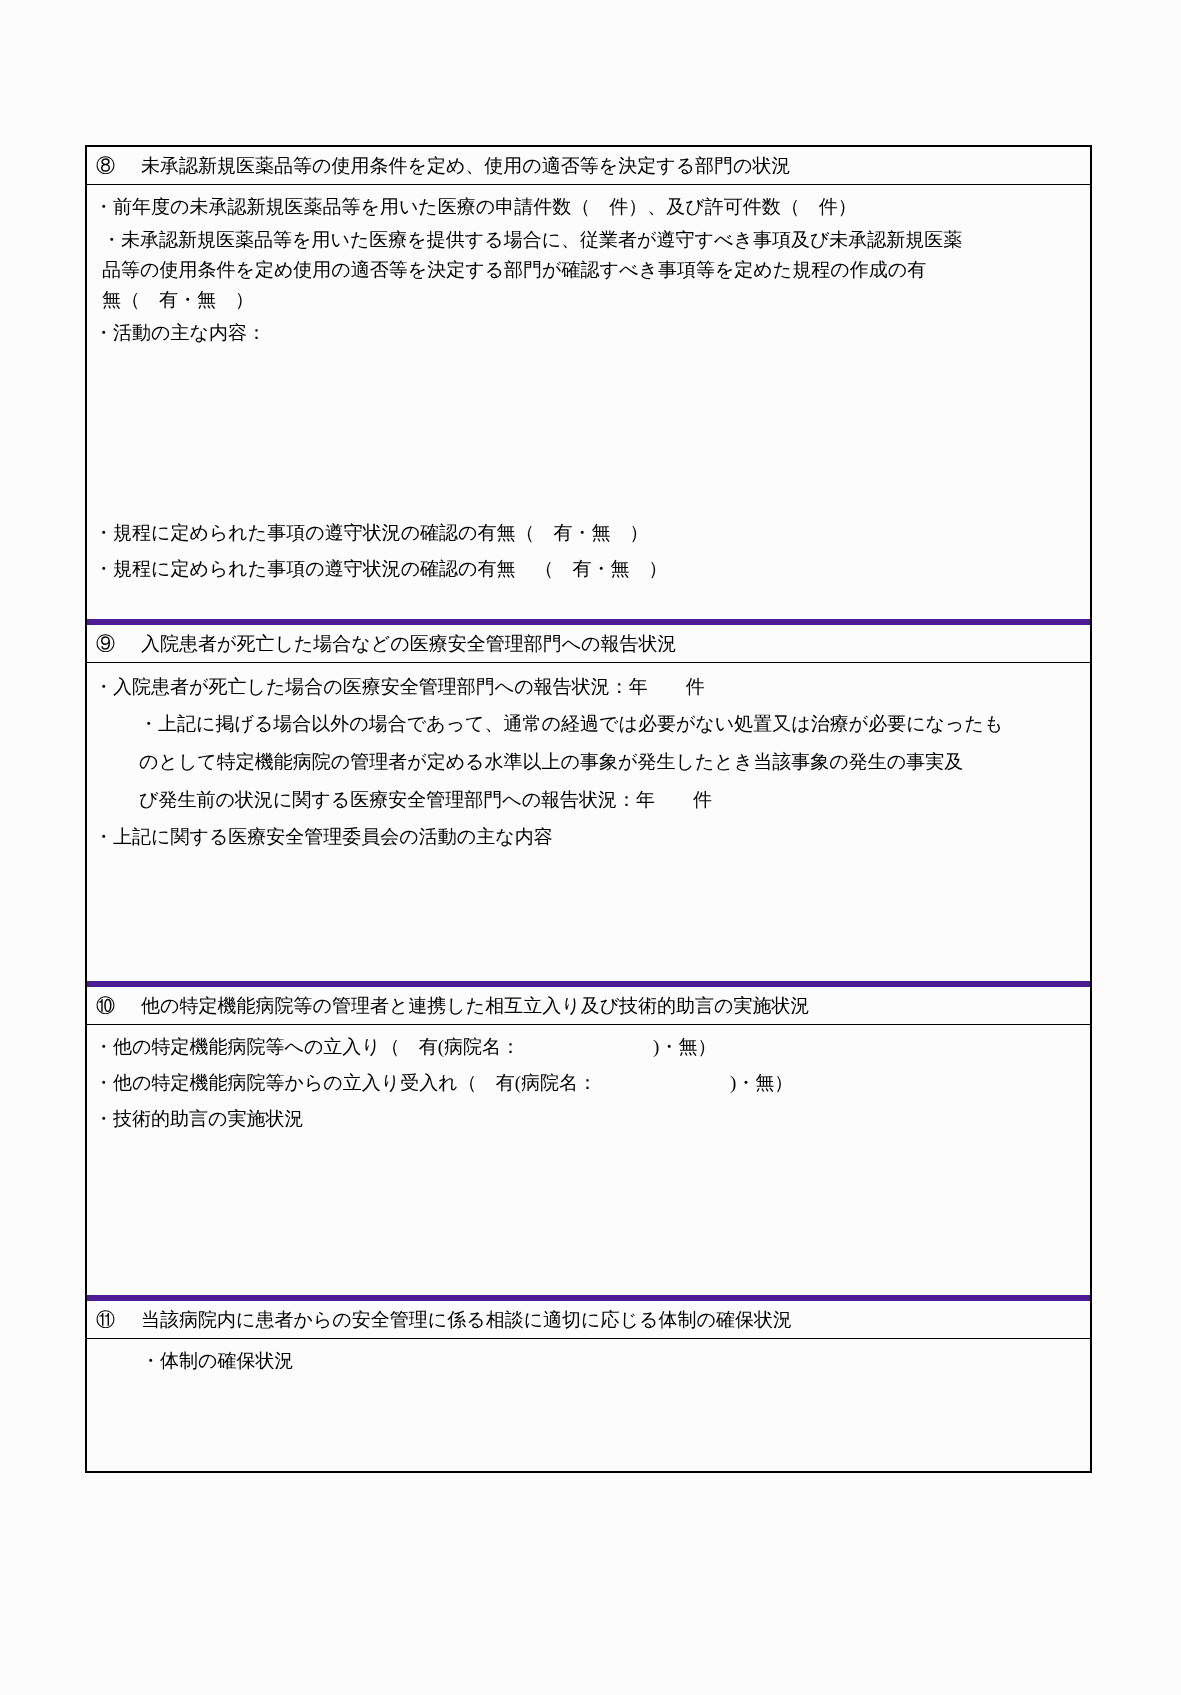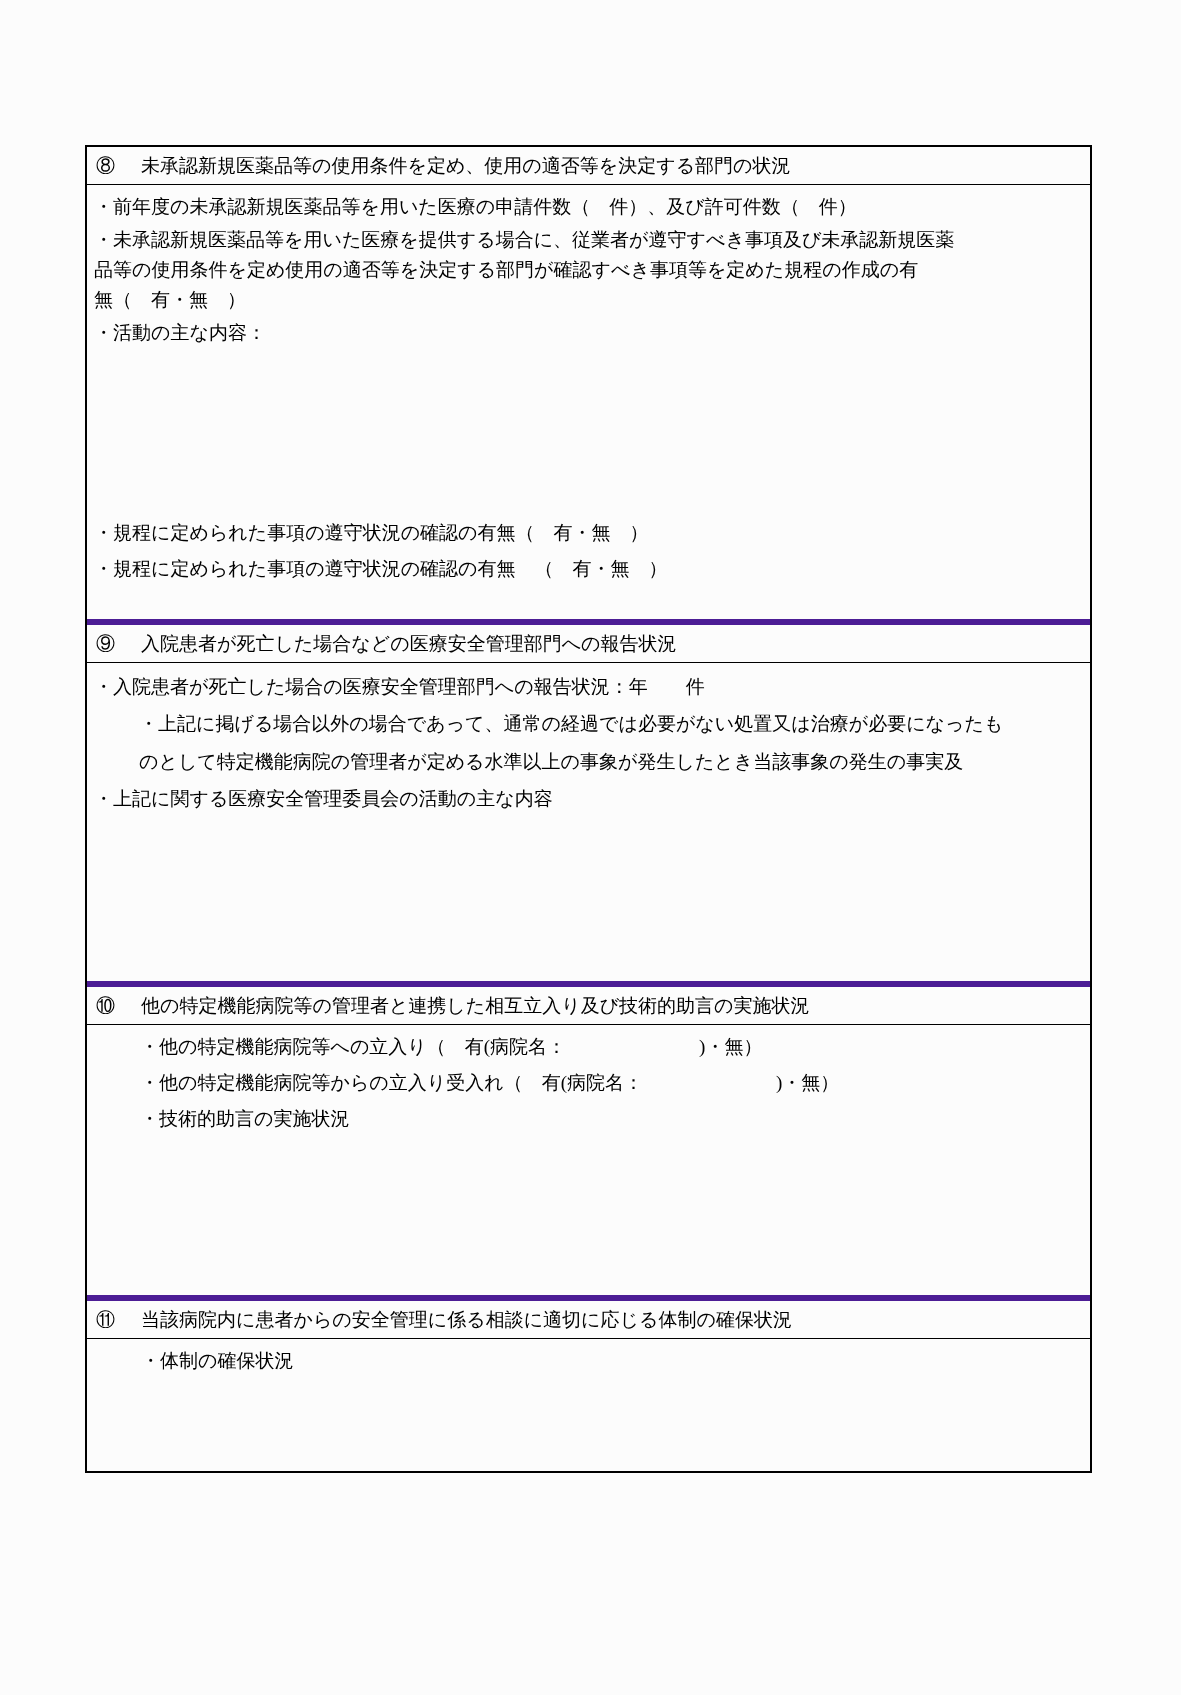--- a/index.html
+++ b/index.html
@@ -34,31 +34,31 @@
   }
   .sec-header .sec-title { margin-left: 26px; }
   .sec-content {
     border-bottom: 6px solid #4c1d95;
     position: relative;
     overflow: hidden;
   }
   .sec-content.last { border-bottom: none; }
   .c8  { height: 440px; padding-top: 4px; }
   .c9  { height: 324px; padding-top: 6px; }
-  .c10 { height: 276px; padding-top: 4px; padding-left: 46px; }
+  .c10 { height: 276px; padding-top: 4px; }
   .c11 { height: 132px; padding-top: 4px; margin-left: 47px; }
   .ln {
     font-size: 19px;
     line-height: 36px;
     height: 36px;
     padding-left: 7px;
     white-space: pre;
     overflow: hidden;
   }
-  .lh30 { line-height: 30px; height: 30px; }
+  .lh30 { line-height: 30px; height: 30px; margin-left: 8px; }
   .lh38 { line-height: 38px; height: 38px; margin-left: 45px; }
   .ind  { }
   .spacer { width: 100%; }
   .sp164 { height: 164px; }
 </style>
 </head>
 <body>
 
 <div class="page">
   <div class="doc-table">
@@ -79,20 +79,21 @@
     </div>
 
     <div class="sec-header">
       <span>⑨</span>
       <span class="sec-title">入院患者が死亡した場合などの医療安全管理部門への報告状況</span>
     </div>
     <div class="sec-content c9">
       <div class="ln">・入院患者が死亡した場合の医療安全管理部門への報告状況：年　　件</div>
       <div class="ln lh38">・上記に掲げる場合以外の場合であって、通常の経過では必要がない処置又は治療が必要になったも</div>
       <div class="ln lh38 ind">のとして特定機能病院の管理者が定める水準以上の事象が発生したとき当該事象の発生の事実及</div>
+      <div class="ln lh38 ind">び発生前の状況に関する医療安全管理部門への報告状況：年　　件</div>
       <div class="ln">・上記に関する医療安全管理委員会の活動の主な内容</div>
     </div>
 
     <div class="sec-header">
       <span>⑩</span>
       <span class="sec-title">他の特定機能病院等の管理者と連携した相互立入り及び技術的助言の実施状況</span>
     </div>
     <div class="sec-content c10">
       <div class="ln">・他の特定機能病院等への立入り（　有(病院名：　　　　　　　)・無）</div>
       <div class="ln">・他の特定機能病院等からの立入り受入れ（　有(病院名：　　　　　　　)・無）</div>

